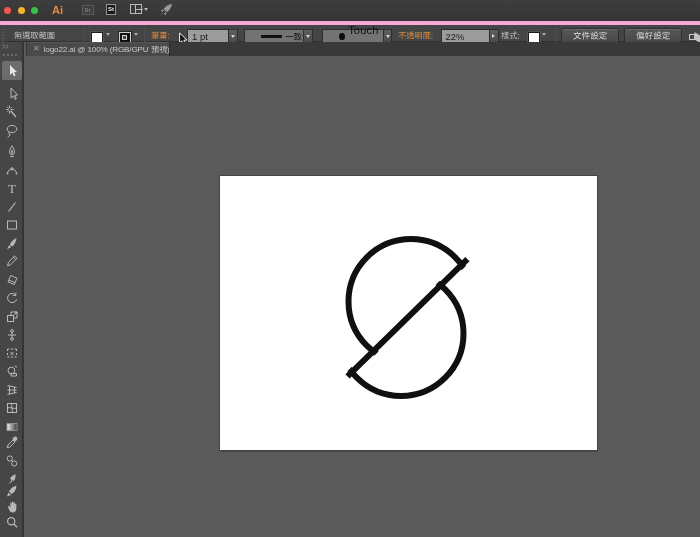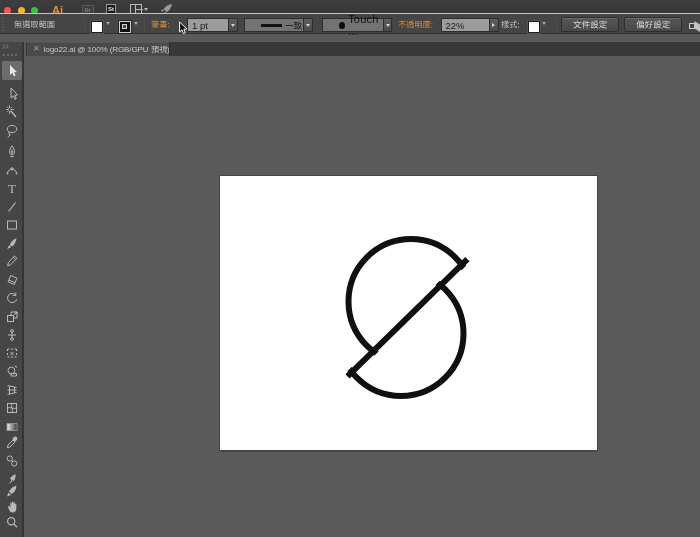--- a/index.html
+++ b/index.html
@@ -1,18 +1,18 @@
 <!DOCTYPE html>
 <html><head><meta charset="utf-8"><style>
 *{margin:0;padding:0;box-sizing:border-box}
 html,body{width:700px;height:537px;overflow:hidden;background:#5a5a5a;font-family:"Liberation Sans",sans-serif;position:relative}
 .abs{position:absolute}
 #titlebar{left:0;top:0;width:700px;height:26px;background:linear-gradient(#3d3d3d,#343434);border-bottom:1px solid #282828;display:flex;align-items:center}
 .dot{width:7px;height:7px;border-radius:50%;margin-top:0px}
-#ctrlbar{left:0;top:13px;width:700px;height:21px;background:#454545;border-top:1px solid #f9a8d4;border-bottom:1px solid #303030;display:flex;align-items:center}
+#ctrlbar{left:0;top:21px;width:700px;height:21px;background:#454545;border-top:4px solid #f9a8d4;border-bottom:1px solid #303030;display:flex;align-items:center}
 .vsep{position:absolute;top:3px;height:15px;width:1px;background:#373737;border-right:1px solid #4e4e4e}
 .fld{position:absolute;top:4px;height:14px;display:flex;align-items:center}
 .gray{background:#9c9c9c;border:1px solid #2e2e2e;border-right:none;color:#1b1b1b;font-size:9.5px;padding-left:4px}
 .white{background:#737373;border:1px solid #2e2e2e;border-right:none;color:#111;font-size:11px;padding-left:16px}
 .dbtn{background:linear-gradient(#5f5f5f,#4a4a4a);border:1px solid #2e2e2e;width:10px;display:flex;align-items:center;justify-content:center}
 .tri{width:0;height:0;border-left:2.8px solid transparent;border-right:2.8px solid transparent;border-top:3.6px solid #d6d6d6}
 .trir{width:0;height:0;border-top:2.8px solid transparent;border-bottom:2.8px solid transparent;border-left:3.6px solid #d6d6d6}
 .trism{width:0;height:0;border-left:2.4px solid transparent;border-right:2.4px solid transparent;border-top:3.2px solid #a8a8a8;position:absolute;top:8px}
 .btn{position:absolute;top:3px;height:15px;background:linear-gradient(#575757,#484848);border:1px solid #2f2f2f;box-shadow:inset 0 1px 0 #6a6a6a;border-radius:2px;display:flex;align-items:center;justify-content:center}
 #tabbar{left:26px;top:42px;width:674px;height:14px;background:#393939}

